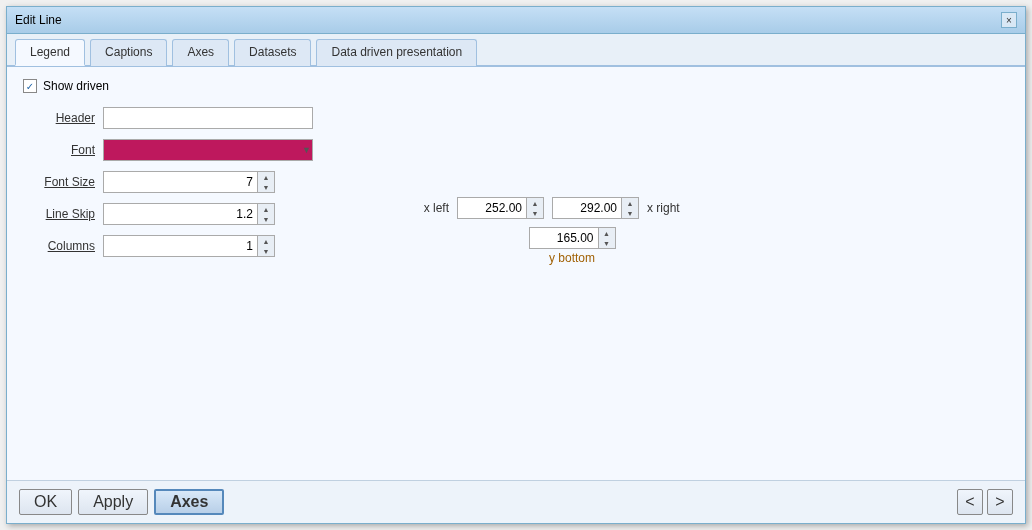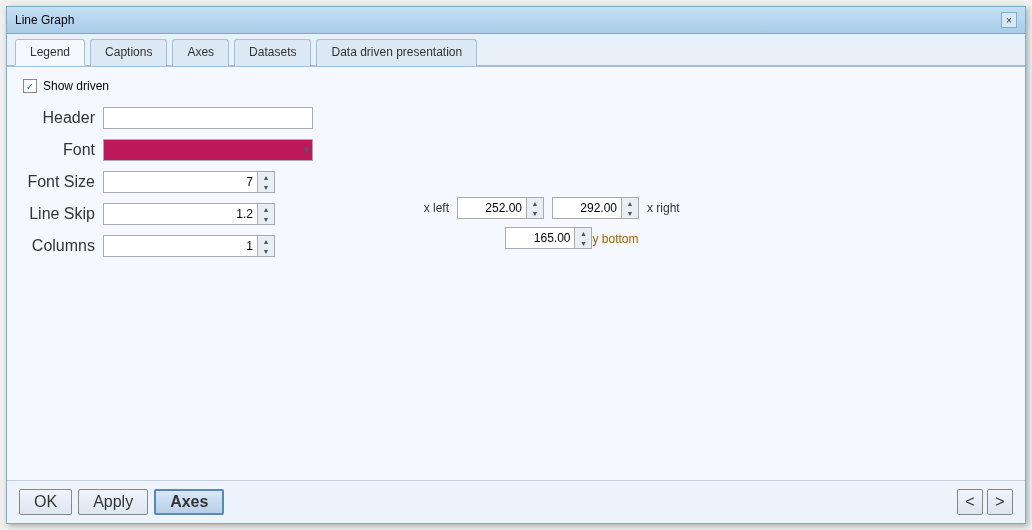--- a/index.html
+++ b/index.html
@@ -125,23 +125,24 @@
       gap: 10px;
     }
     .form-row {
       display: flex;
       align-items: center;
       gap: 8px;
     }
     .form-label {
       text-align: right;
       width: 72px;
-      font-size: 16px;
+      font-size: 12px;
       color: #333;
       flex-shrink: 0;
+      text-decoration: underline;
     }
     .form-input {
       border: 1px solid #aaa;
       background: #fff;
       height: 22px;
       padding: 2px 4px;
       font-size: 12px;
     }
     .input-wide { width: 210px; }
     
@@ -226,21 +227,21 @@
       border: 1px solid #aaa;
       background: #fff;
       height: 22px;
       padding: 2px 4px;
       font-size: 12px;
       text-align: right;
       width: 70px;
     }
     .ybottom-row {
       display: flex;
-      flex-direction: row;
+      flex-direction: column;
       align-items: center;
       margin-left: 44px;
     }
     .ybottom-label {
       font-size: 12px;
       color: #a16207;
       margin-top: 2px;
     }
     
     .footer {
@@ -279,21 +280,21 @@
       padding: 0;
       text-align: center;
     }
   </style>
 </head>
 <body>
 
 <div class="dialog">
 
   <div class="dialog-titlebar">
-    <span class="dialog-title">Line Graph</span>
+    <span class="dialog-title">Edit Line</span>
     <div class="dialog-close">×</div>
   </div>
 
   <div class="dialog-body">
 
     <div class="tabs">
       <div class="tab active">Legend</div>
       <div class="tab">Captions</div>
       <div class="tab">Axes</div>
       <div class="tab">Datasets</div>

